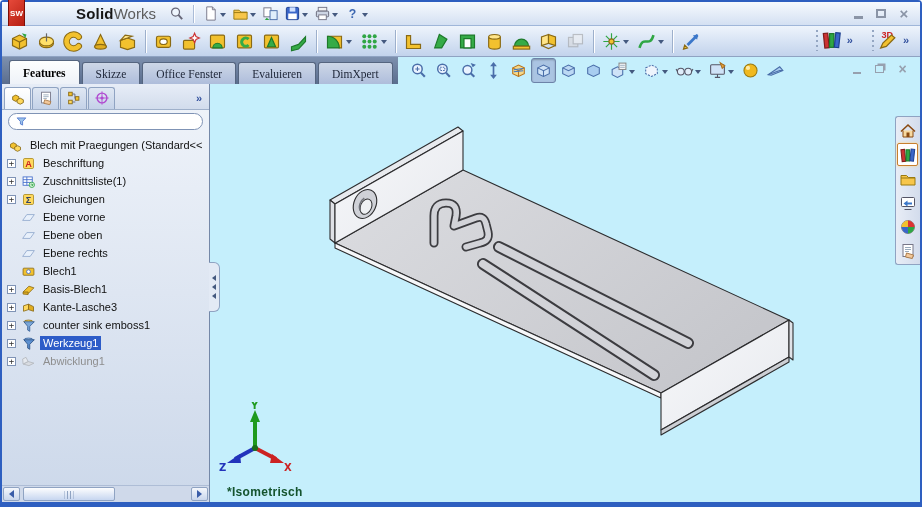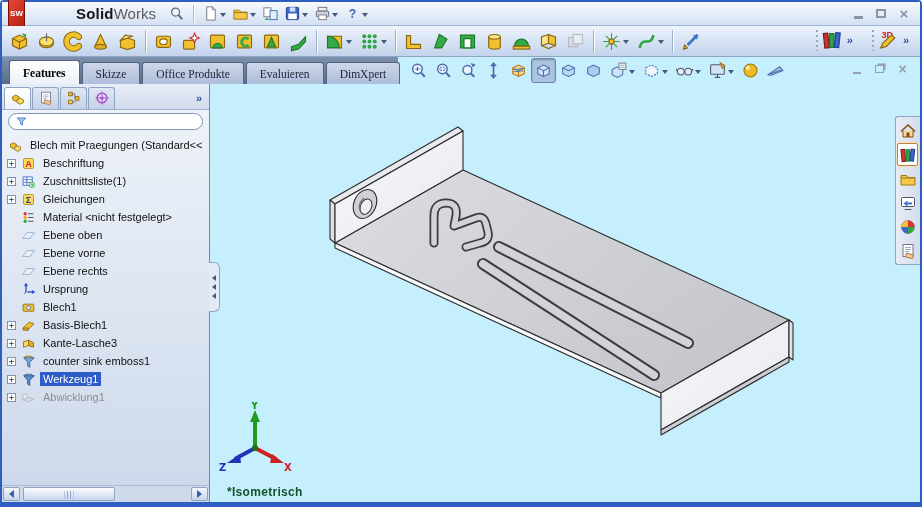--- a/index.html
+++ b/index.html
@@ -443,21 +443,21 @@
           </span>
           <span class="chev">»</span>
         </span>
       </div>
   </div>
 
   <div id="tabrow">
     <div id="tabstrip">
         <span class="cmdtab active">Features</span>
         <span class="cmdtab">Skizze</span>
-        <span class="cmdtab">Office Produkte</span>
+        <span class="cmdtab">Office Fenster</span>
         <span class="cmdtab">Evaluieren</span>
         <span class="cmdtab">DimXpert</span>
       </div>
     <div id="viewtools">
         <span class="vtbtn">
           <span>
             <svg width="19" height="19" viewBox="0 0 18 18">
               <circle cx="8" cy="7.5" r="4.5" fill="#eaf3ff" stroke="#4a6ea9" stroke-width="1.4"></circle>
               <path d="M6 7.5h4M8 5.5v4" stroke="#4a6ea9"></path>
               <path d="M11.3 11l3.7 4" stroke="#4a6ea9" stroke-width="2"></path>
@@ -696,69 +696,42 @@
                 <rect x="3" y="3" width="12" height="12" rx="1.5" fill="#ffd95e" stroke="#a98a20"></rect>
                 <text x="9" y="13" text-anchor="middle" font-size="11" font-weight="bold" fill="#334466">Σ</text>
               </svg>
             </span>
             <span class="tlabel">Gleichungen</span>
           </div>
           <div class="trow">
             <span class="tspacer"></span>
             <span class="ticon">
               <svg width="15" height="15" viewBox="0 0 18 18">
-                <circle cx="5" cy="4.5" r="2" fill="#dd3333"></circle>
-                <circle cx="5" cy="9" r="2" fill="#f5a623"></circle>
-                <circle cx="5" cy="13.5" r="2" fill="#2fa644"></circle>
-                <path d="M8.5 4.5h6.5M8.5 9h6.5M8.5 13.5h6.5" stroke="#556" stroke-width="1.4"></path>
-              </svg>
-            </span>
-            <span class="tlabel">Material &lt;nicht festgelegt&gt;</span>
+                <path d="M2 12.5l5-7h9l-5 7z" fill="#e9f1fb" fill-opacity="0.85" stroke="#8fa7cc"></path>
+              </svg>
+            </span>
+            <span class="tlabel">Ebene vorne</span>
           </div>
           <div class="trow">
             <span class="tspacer"></span>
             <span class="ticon">
               <svg width="15" height="15" viewBox="0 0 18 18">
                 <path d="M2 12.5l5-7h9l-5 7z" fill="#e9f1fb" fill-opacity="0.85" stroke="#8fa7cc"></path>
               </svg>
             </span>
             <span class="tlabel">Ebene oben</span>
           </div>
           <div class="trow">
             <span class="tspacer"></span>
             <span class="ticon">
               <svg width="15" height="15" viewBox="0 0 18 18">
                 <path d="M2 12.5l5-7h9l-5 7z" fill="#e9f1fb" fill-opacity="0.85" stroke="#8fa7cc"></path>
               </svg>
             </span>
-            <span class="tlabel">Ebene vorne</span>
-          </div>
-          <div class="trow">
-            <span class="tspacer"></span>
-            <span class="ticon">
-              <svg width="15" height="15" viewBox="0 0 18 18">
-                <path d="M2 12.5l5-7h9l-5 7z" fill="#e9f1fb" fill-opacity="0.85" stroke="#8fa7cc"></path>
-              </svg>
-            </span>
             <span class="tlabel">Ebene rechts</span>
-          </div>
-          <div class="trow">
-            <span class="tspacer"></span>
-            <span class="ticon">
-              <svg width="15" height="15" viewBox="0 0 18 18">
-                <g stroke="#2244cc" fill="#2244cc">
-                  <path d="M6 4v8" stroke-width="1.5"></path>
-                  <path d="M6 1.5L7.6 4.5H4.4z"></path>
-                  <path d="M7.5 12h6" stroke-width="1.5"></path>
-                  <path d="M16.5 12L13.5 13.6v-3.2z"></path>
-                  <path d="M6 12l-2 2" stroke-width="1.2"></path>
-                </g>
-              </svg>
-            </span>
-            <span class="tlabel">Ursprung</span>
           </div>
           <div class="trow">
             <span class="tspacer"></span>
             <span class="ticon">
               <svg width="15" height="15" viewBox="0 0 18 18">
                 <rect x="2.5" y="5" width="13" height="8.5" rx="1" fill="#f2c12e" stroke="#8a6a14"></rect>
                 <circle cx="9" cy="9.2" r="2.3" fill="#fff" stroke="#3a66c9"></circle>
               </svg>
             </span>
             <span class="tlabel">Blech1</span>

